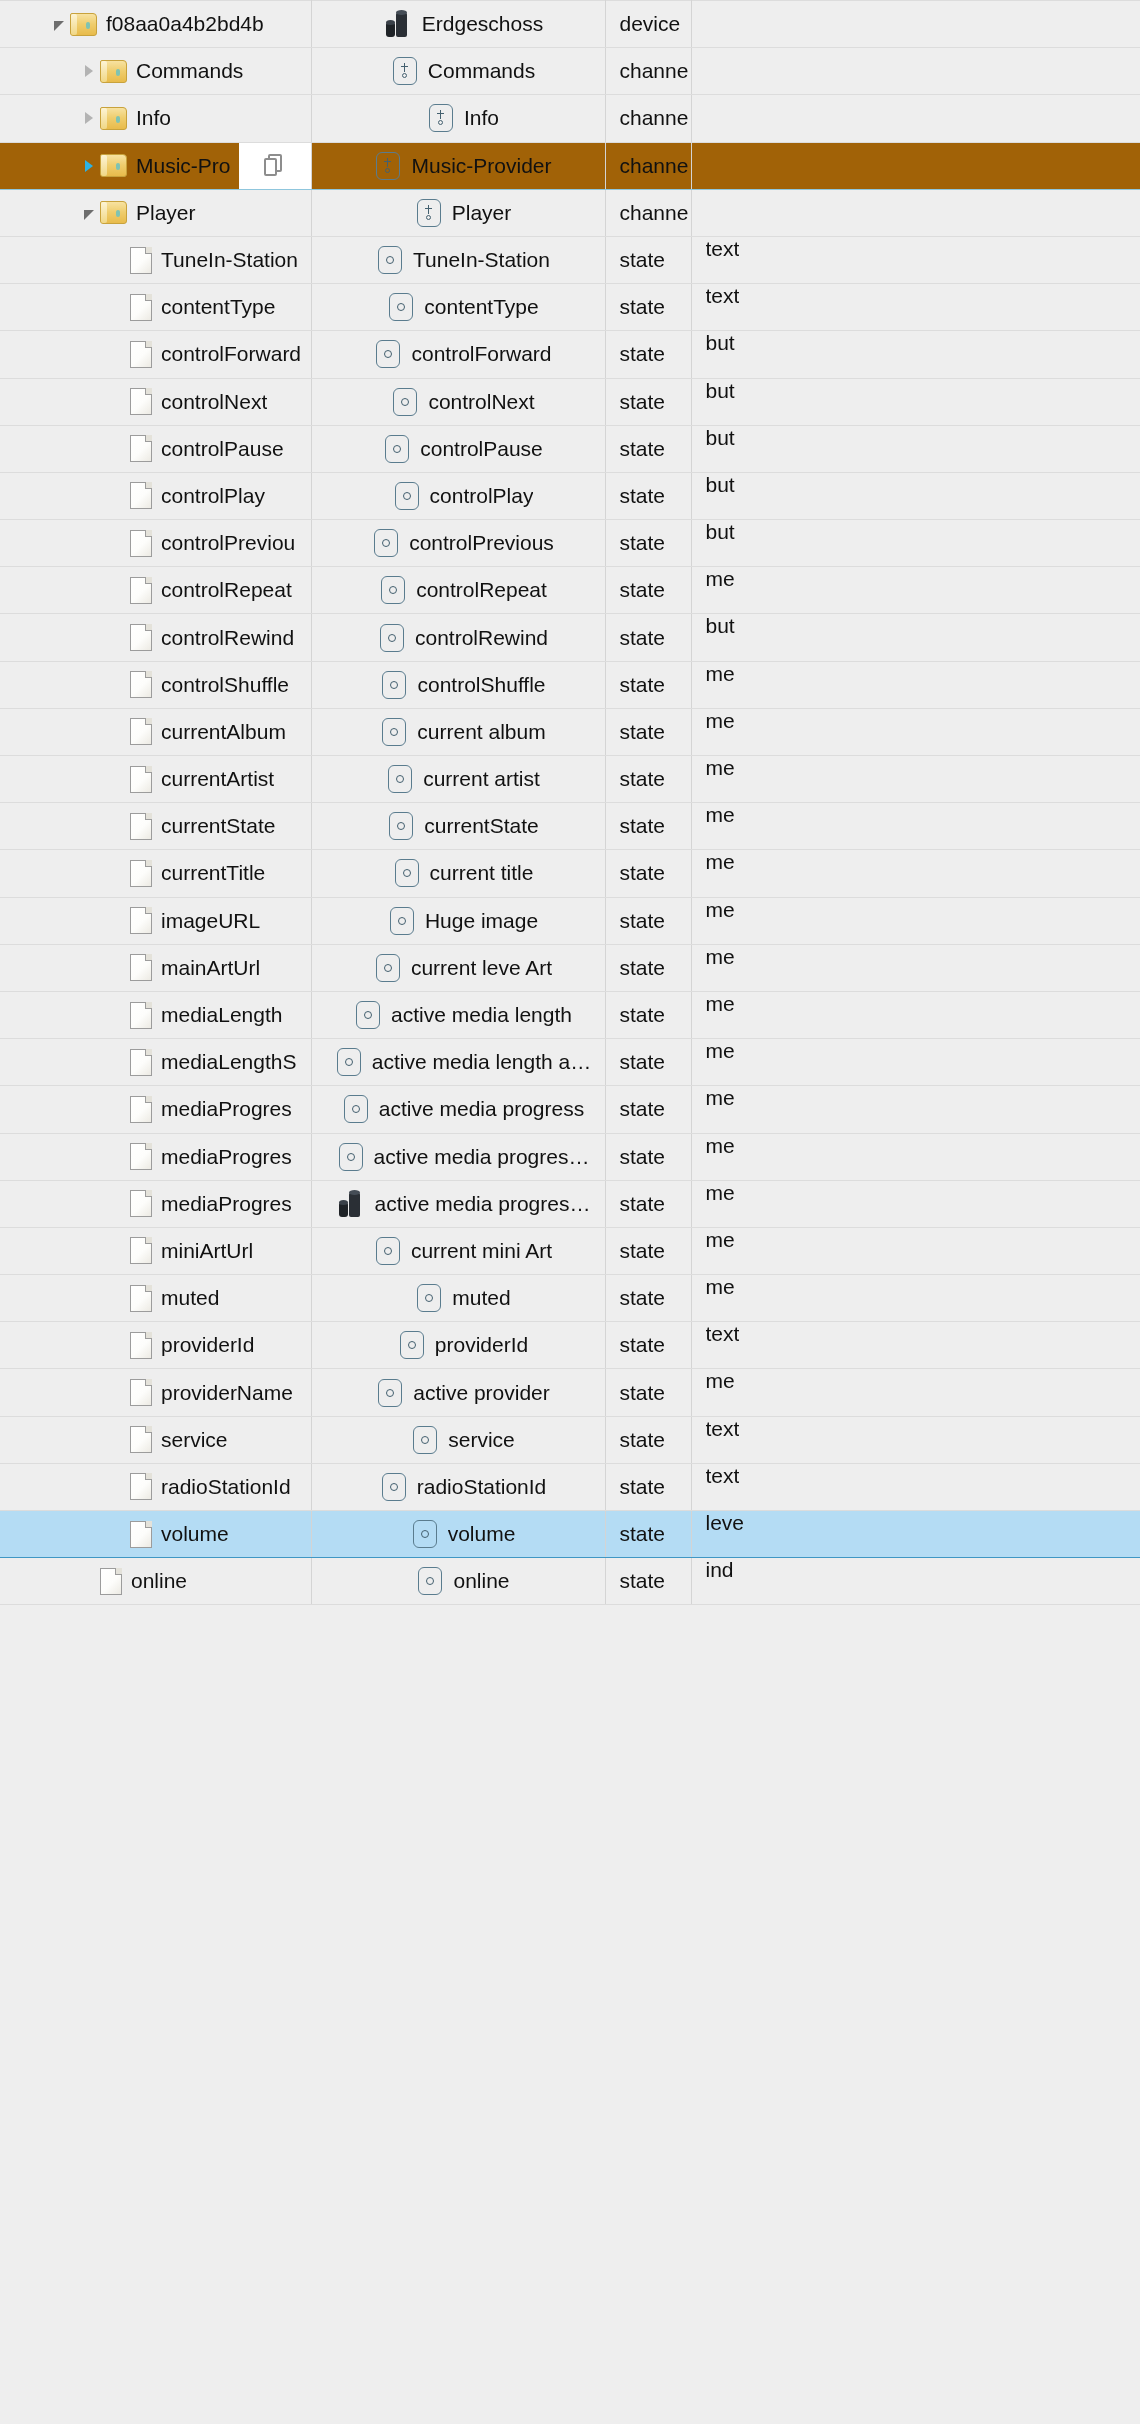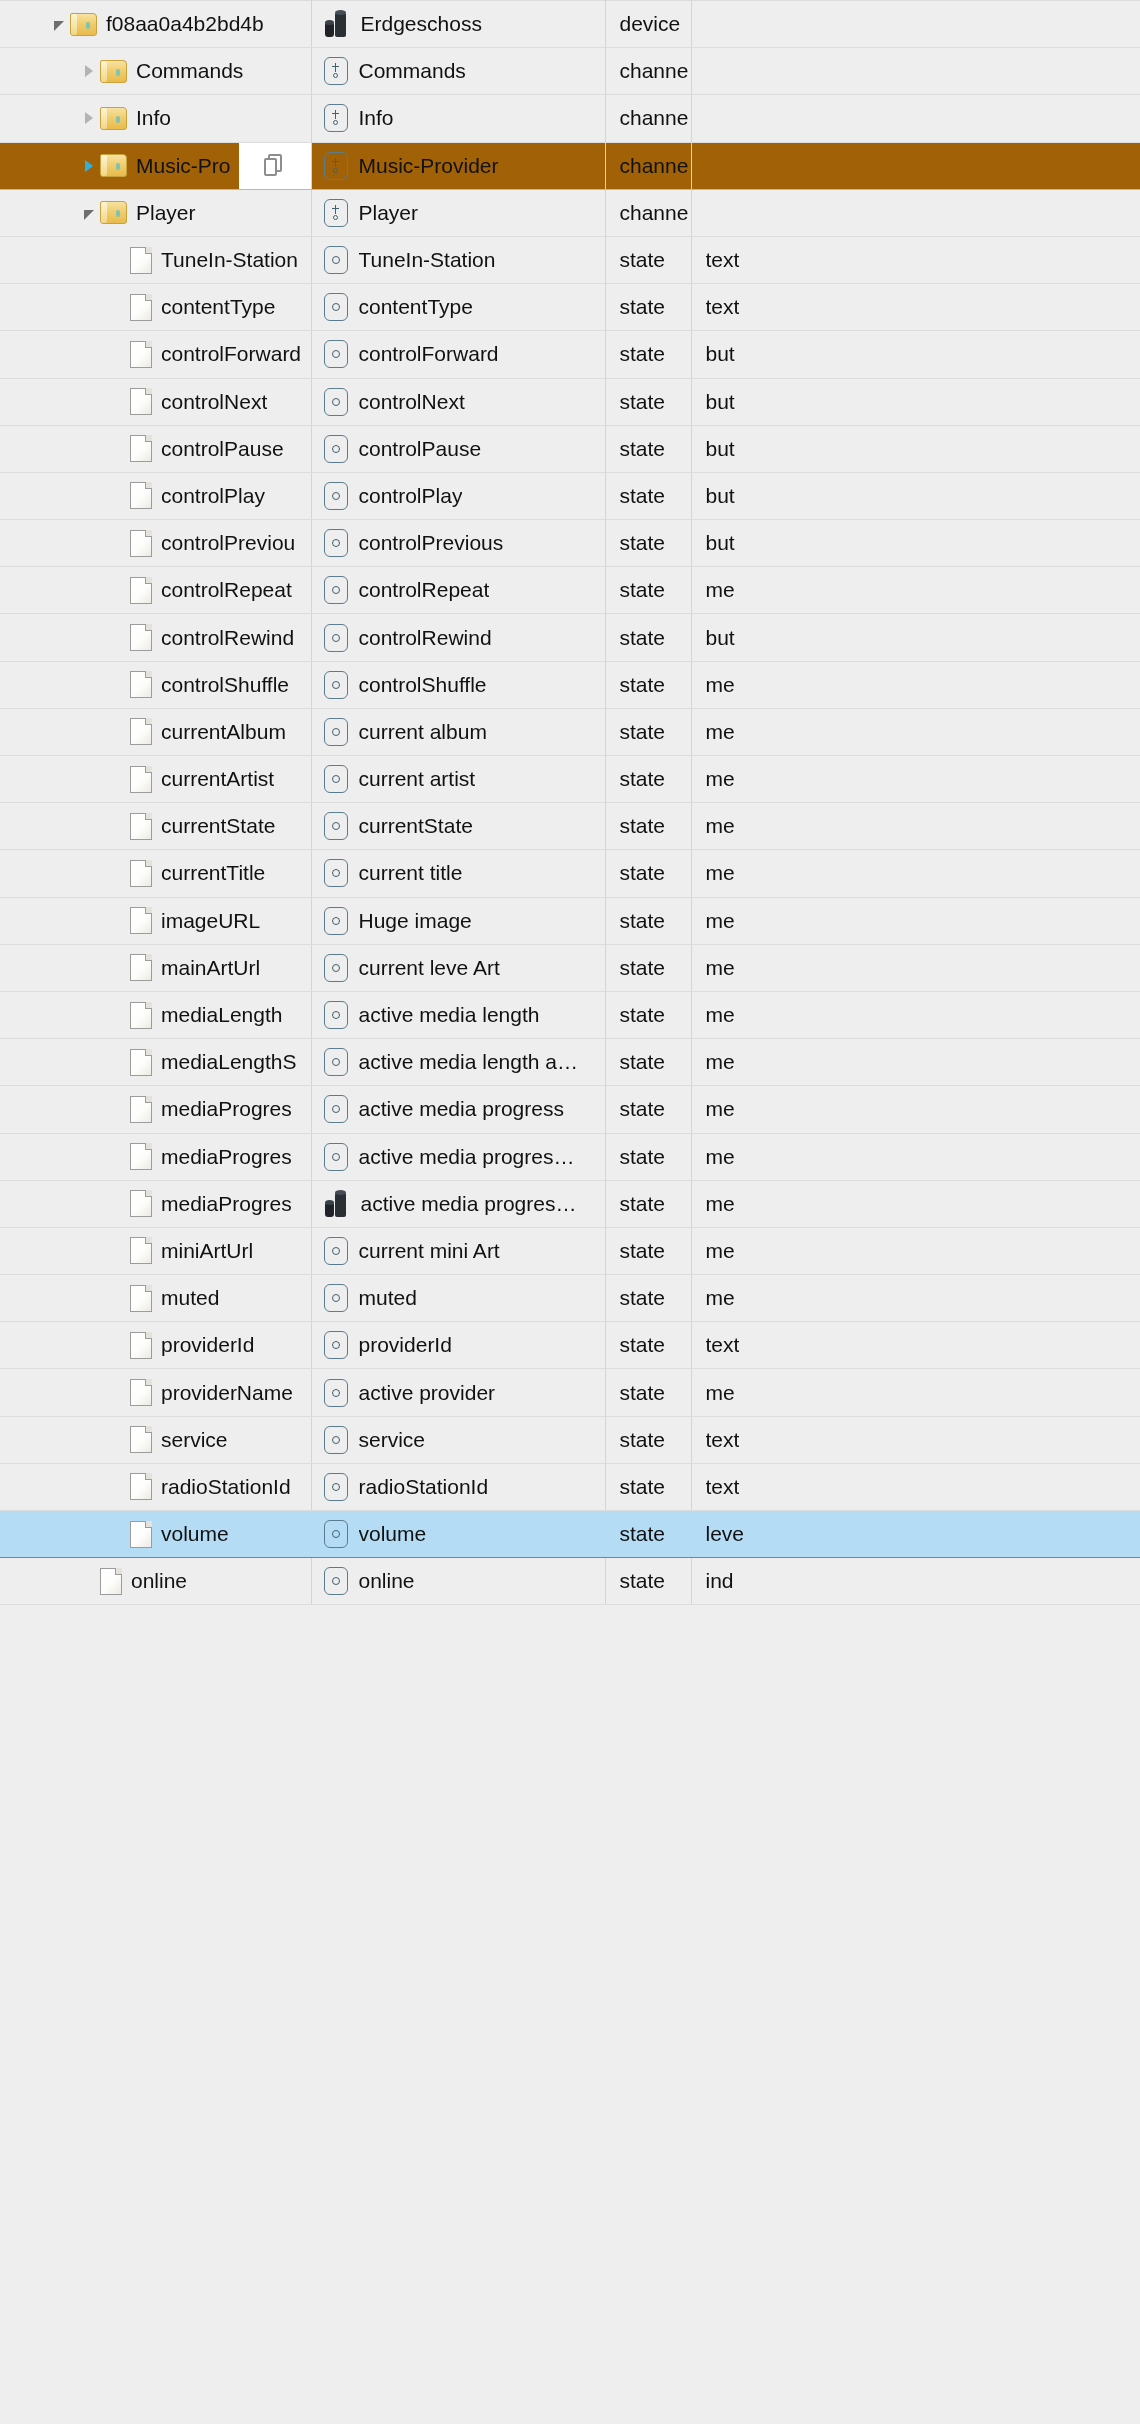--- a/index.html
+++ b/index.html
@@ -34,23 +34,23 @@
   }
   tr.row.first > td{border-top:1px solid #dcdcdc;}
 
   
   tr.row.sel-light > td{background:#a16207;}
   tr.row.sel-light > td{border-bottom-color:#8fc6dd;border-top-color:#8fc6dd;}
   tr.row.sel-light{outline:none;}
   tr.row.sel-strong > td{background:#b4dcf4;border-bottom-color:#3f97c4;border-top-color:#3f97c4;}
 
   .cell-name{display:flex;align-items:center;height:46.2px;}
-  .cell-label{display:flex;align-items:center;height:46.2px;padding-left:12px;}
+  .cell-label{display:flex;align-items:center;height:46.2px;padding-left:12px;justify-content:center;}
   .cell-type{display:flex;align-items:center;height:46.2px;padding-left:14px;}
-  .cell-kind{display:flex;align-items:center;height:46.2px;padding-left:14px;}
+  .cell-kind{display:flex;align-items:flex-start;height:46.2px;padding-left:14px;}
 
   .indent{flex:0 0 auto;}
   .twisty{
     flex:0 0 auto;width:22px;height:46px;
     display:flex;align-items:center;justify-content:center;
   }
   .tw-closed{
     width:0;height:0;
     border-left:8px solid transparent;
     border-top:6px solid transparent;

